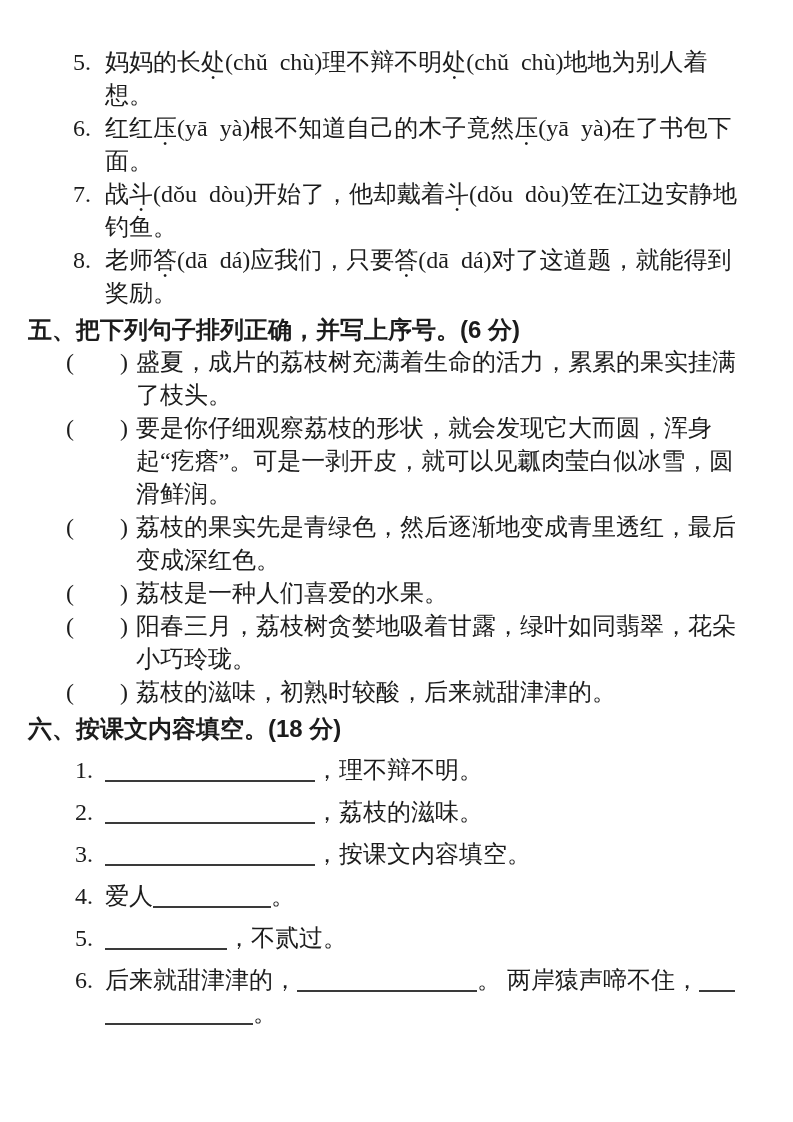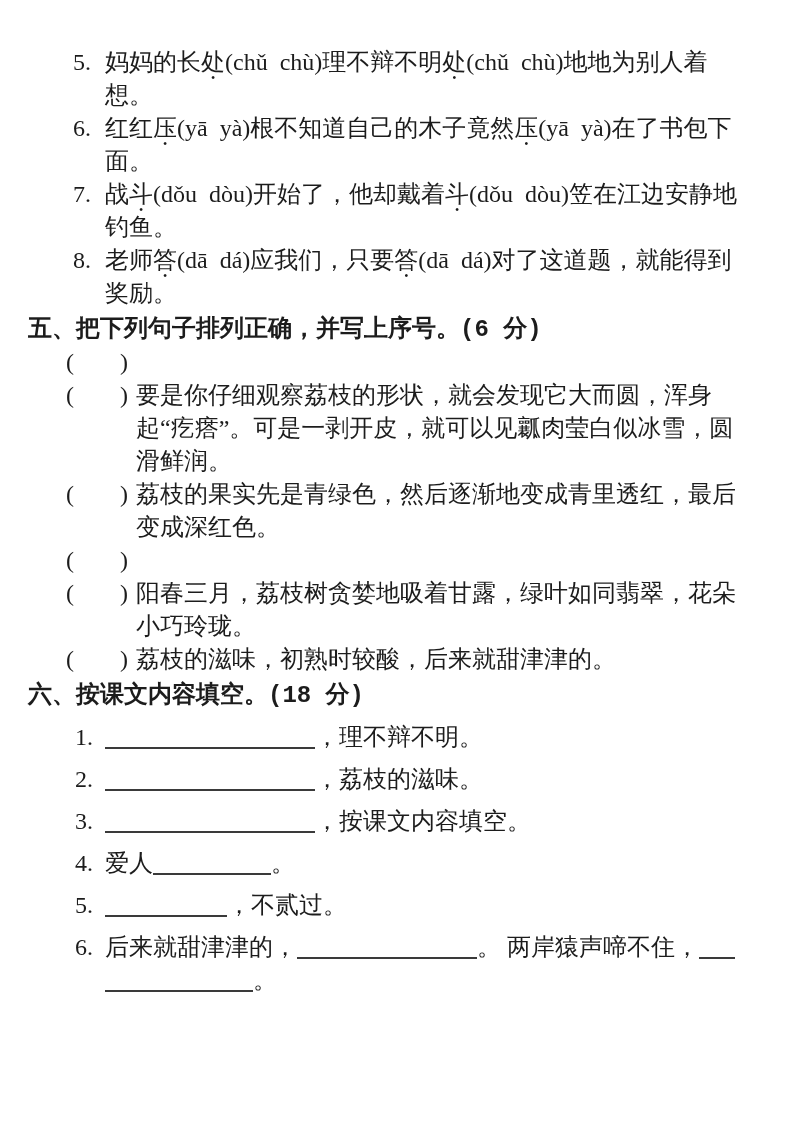--- a/index.html
+++ b/index.html
@@ -23,21 +23,21 @@
   .emdot { position:relative; }
   .emdot::after {
     content:"•";
     position:absolute; left:50%; bottom:-9px;
     transform:translateX(-50%);
     font-size:12px; line-height:12px; color:#1c1c1c;
   }
 
   
   .sec-heading {
-    font-family:Liberation Mono, monospace;
+    font-family:Liberation Sans, sans-serif;
     font-weight:700;
     padding-left:28px;
     margin-top:3px;
   }
 
   
   .seq-list { padding-left:66px; }
   .sitem { display:flex; align-items:flex-start; }
   .bracket {
     flex:none; display:inline-flex; justify-content:space-between;
@@ -79,40 +79,42 @@
     </div>
   </div>
 
   <div class="sec-heading">五、把下列句子排列正确，并写上序号。(6 分)</div>
   <div class="seq-list">
     <div class="sitem">
       <span class="bracket">
           <span>(</span>
           <span>)</span>
         </span>
+      <div class="stext">盛夏，成片的荔枝树充满着生命的活力，累累的果实挂满了枝头。</div>
     </div>
     <div class="sitem">
       <span class="bracket">
           <span>(</span>
           <span>)</span>
         </span>
       <div class="stext">要是你仔细观察荔枝的形状，就会发现它大而圆，浑身起“疙瘩”。可是一剥开皮，就可以见瓤肉莹白似冰雪，圆滑鲜润。</div>
     </div>
     <div class="sitem">
       <span class="bracket">
           <span>(</span>
           <span>)</span>
         </span>
       <div class="stext">荔枝的果实先是青绿色，然后逐渐地变成青里透红，最后变成深红色。</div>
     </div>
     <div class="sitem">
       <span class="bracket">
           <span>(</span>
           <span>)</span>
         </span>
+      <div class="stext">荔枝是一种人们喜爱的水果。</div>
     </div>
     <div class="sitem">
       <span class="bracket">
           <span>(</span>
           <span>)</span>
         </span>
       <div class="stext">阳春三月，荔枝树贪婪地吸着甘露，绿叶如同翡翠，花朵小巧玲珑。</div>
     </div>
     <div class="sitem">
       <span class="bracket">

